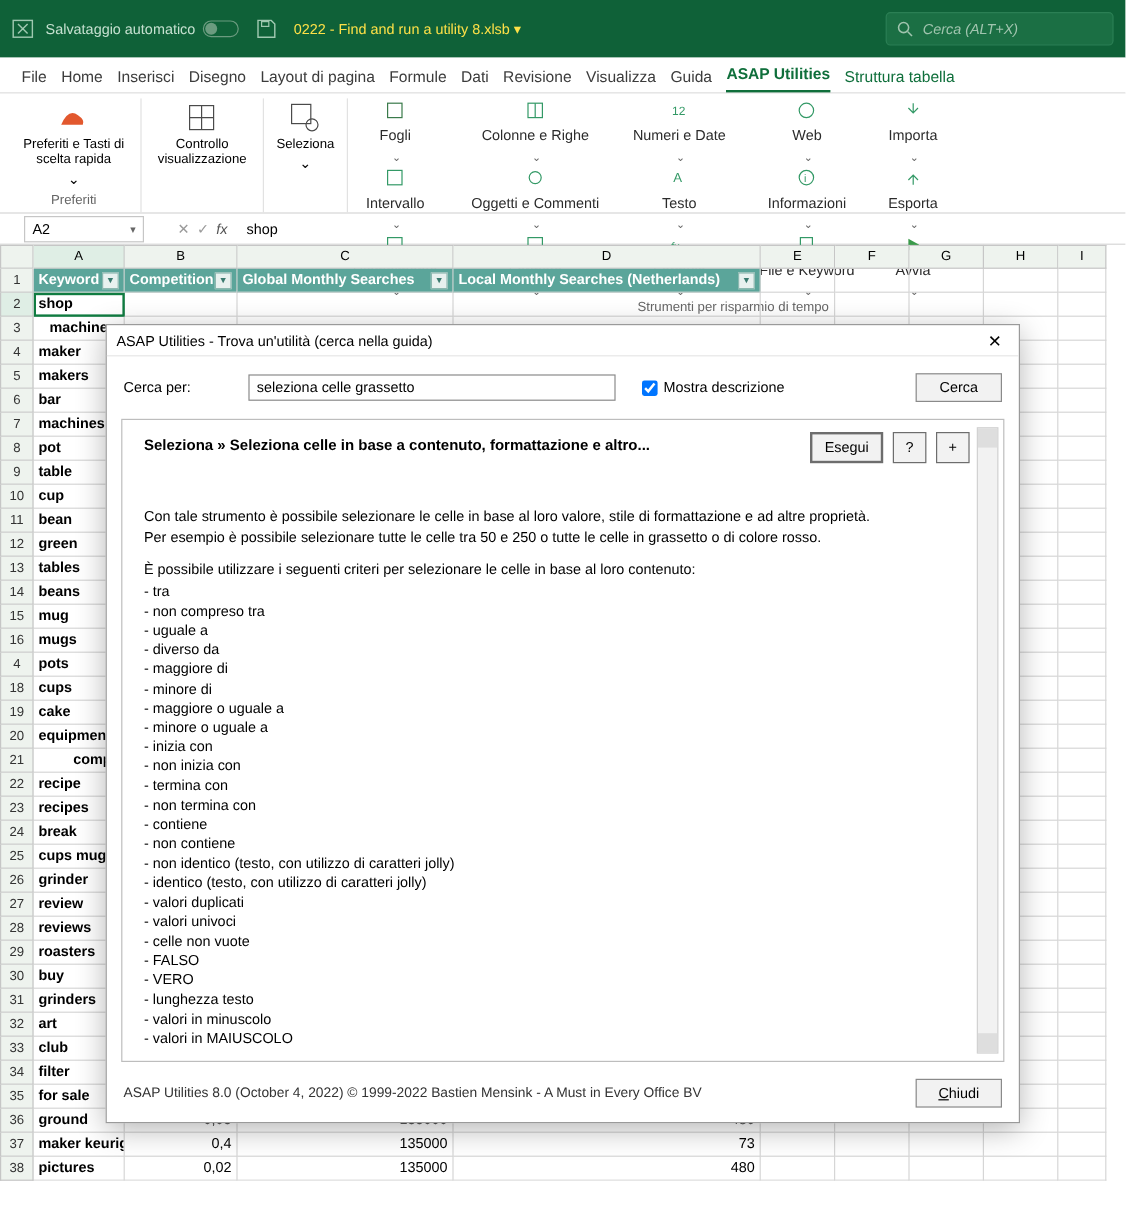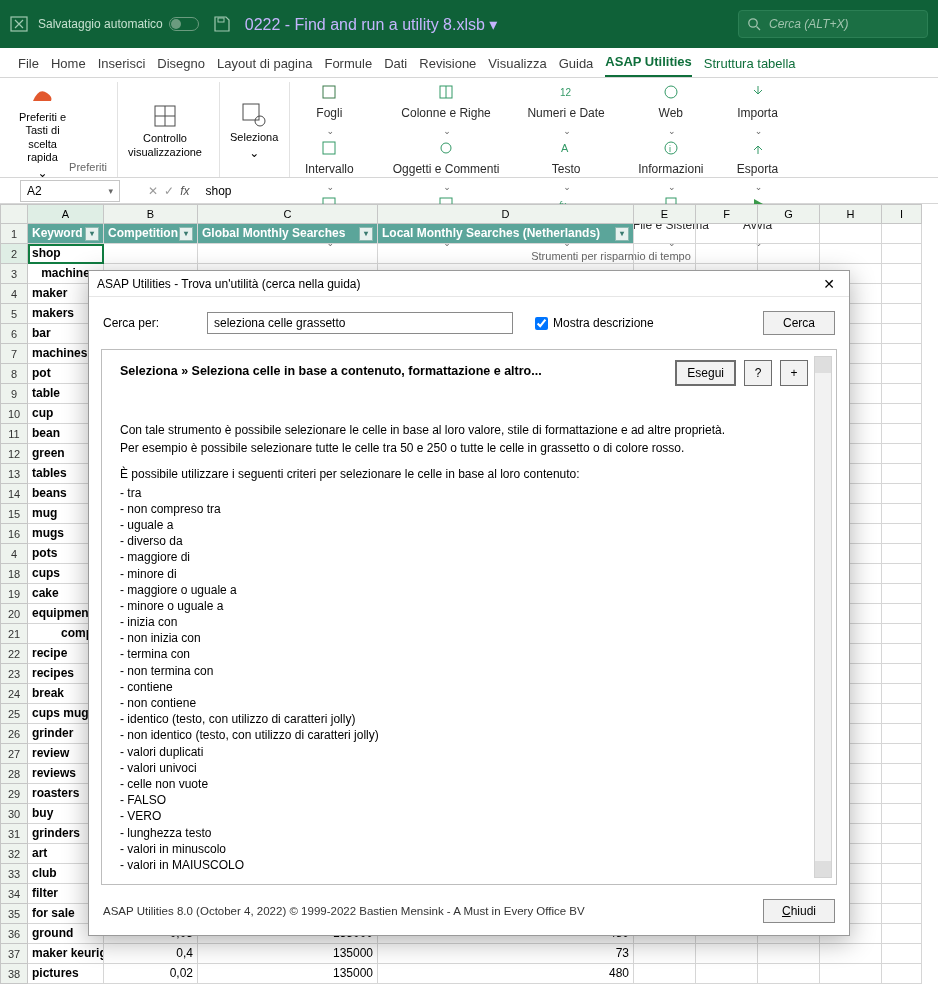--- a/index.html
+++ b/index.html
@@ -5,33 +5,33 @@
 * { margin: 0; padding: 0; box-sizing: border-box; font-family: "Segoe UI", Arial, sans-serif; }
 body { width: 938px; height: 1006px; background: #fff; overflow: hidden; font-size: 12px; }
 
 
 .titlebar { height: 48px; background: #0f6138; color: #a0c4ae; display: flex; align-items: center; padding: 0 10px; }
 .titlebar .ico { width: 18px; height: 18px; margin-right: 10px; display:inline-block; }
 .titlebar .autosave { display:flex; align-items:center; margin-right:14px; font-size:12px; color:#c5e0cf; }
 .titlebar .toggle { width:30px; height:14px; border:1px solid #6b9b7f; border-radius:8px; margin-left:6px; position:relative; }
 .titlebar .toggle::after { content:""; width:10px; height:10px; background:#6b9b7f; border-radius:50%; position:absolute; top:1px; left:1px; }
 .titlebar .save-ico { width:18px; height:18px; margin-right:14px; }
-.titlebar .fname { color:#c4b5fd; font-size:16px; flex:0 0 auto; }
+.titlebar .fname { color:#fde047; font-size:12px; flex:0 0 auto; }
 .titlebar .spacer { flex:1; }
 .titlebar .search { width:190px; height:28px; background:#1b6f44; border:1px solid #2b7f54; border-radius:4px; display:flex; align-items:center; padding:0 8px; color:#a0c4ae; }
 
 
 .tabs { height:30px; border-bottom:1px solid #d6d6d6; display:flex; align-items:flex-end; padding-left:18px; gap:12px; background:#fff; }
 .tabs .tab { font-size:13px; color:#3c3c3c; padding-bottom:6px; cursor:pointer; }
 .tabs .tab.active { color:#0f6f3b; border-bottom:2px solid #0f6f3b; font-weight:600; }
 .tabs .tab.green { color:#0f6f3b; }
 
 
 .ribbon { height:100px; background:#fff; border-bottom:1px solid #d6d6d6; display:flex; padding:4px 6px 0 6px; }
-.rgroup { border-right:1px solid #e2e2e2; padding:2px 10px 0 10px; display:flex; flex-direction:row; align-items:center; }
+.rgroup { border-right:1px solid #e2e2e2; padding:2px 10px 0 10px; display:flex; flex-direction:column; align-items:center;justify-content:flex-end; }
 .rgroup .big { display:flex; flex-direction:column; align-items:center; gap:2px; cursor:pointer; }
 .rgroup .big .icon { width:28px; height:28px; }
 .rgroup .big .lbl { font-size:11px; text-align:center; line-height:1.2; }
 .rgroup .caption { font-size:11px; color:#666; margin-top:auto; padding-bottom:4px; }
 .rcol { display:flex; flex-direction:column; gap:4px; padding-top:2px; }
 .ritem { display:flex; align-items:center; gap:6px; font-size:12px; color:#2b2b2b; cursor:pointer; white-space:nowrap;flex-direction:column; }
 .ritem .ri { width:16px; height:16px; display:inline-block; flex:0 0 16px; }
 .ritem .caret { font-size:9px; color:#666; margin-left:2px; }
 .rwide { flex:1; display:flex; flex-direction:column; }
 .rwide .cols { display:flex; gap:28px; padding-left:4px; }
@@ -290,21 +290,21 @@
             </span>
             <span>Informazioni</span>
             <span class="caret">⌄</span>
           </div>
         <div class="ritem">
             <span class="ri">
               <svg viewBox="0 0 16 16">
                 <rect x="3" y="2" width="10" height="12" fill="none" stroke="#396"></rect>
               </svg>
             </span>
-            <span>File e Sistema</span>
+            <span>File e Keyword</span>
             <span class="caret">⌄</span>
           </div>
       </div>
       <div class="rcol">
         <div class="ritem">
             <span class="ri">
               <svg viewBox="0 0 16 16">
                 <path d="M8 2 v8 M4 6 l4 4 4 -4" fill="none" stroke="#396"></path>
               </svg>
             </span>
@@ -874,22 +874,22 @@
         <div>- maggiore di</div>
         <div>- minore di</div>
         <div>- maggiore o uguale a</div>
         <div>- minore o uguale a</div>
         <div>- inizia con</div>
         <div>- non inizia con</div>
         <div>- termina con</div>
         <div>- non termina con</div>
         <div>- contiene</div>
         <div>- non contiene</div>
+        <div>- non identico (testo, con utilizzo di caratteri jolly)</div>
         <div>- identico (testo, con utilizzo di caratteri jolly)</div>
-        <div>- non identico (testo, con utilizzo di caratteri jolly)</div>
         <div>- valori duplicati</div>
         <div>- valori univoci</div>
         <div>- celle non vuote</div>
         <div>- FALSO</div>
         <div>- VERO</div>
         <div>- lunghezza testo</div>
         <div>- valori in minuscolo</div>
         <div>- valori in MAIUSCOLO</div>
       </div>
   </div>

